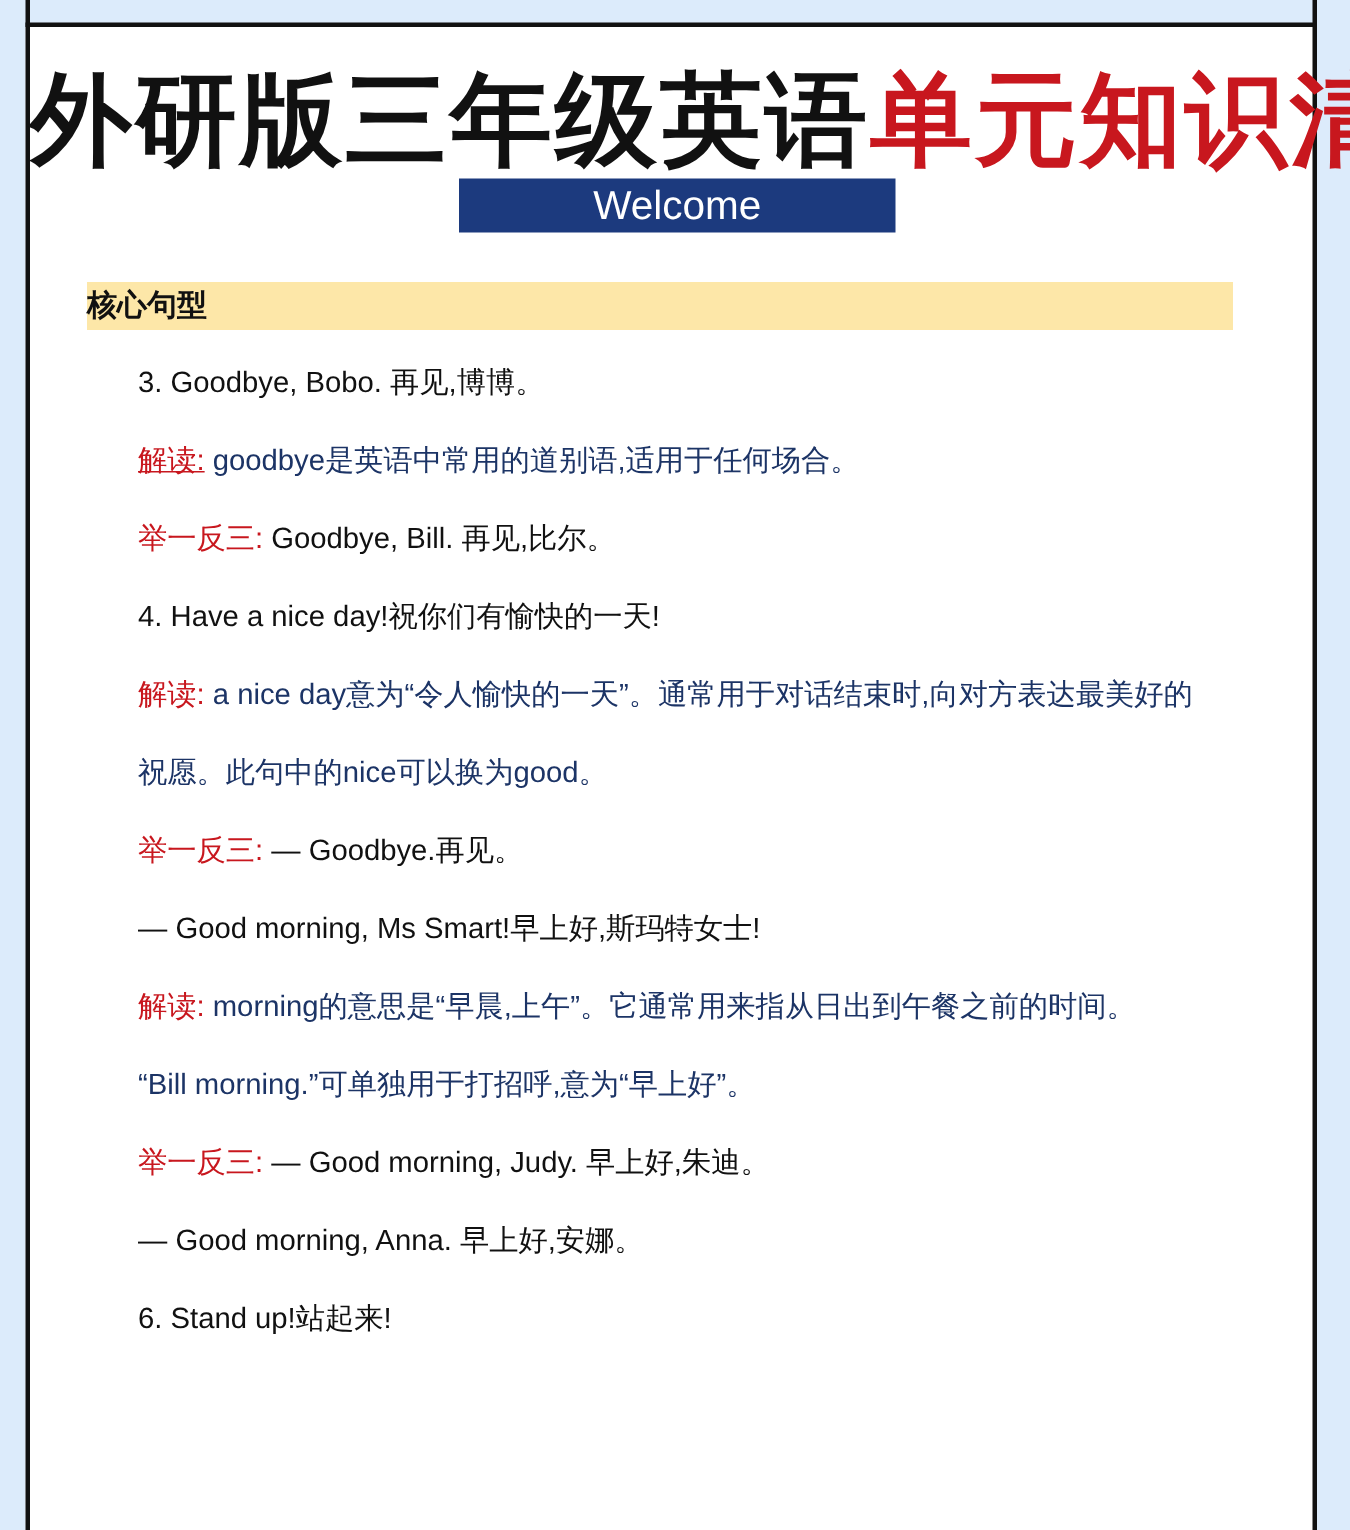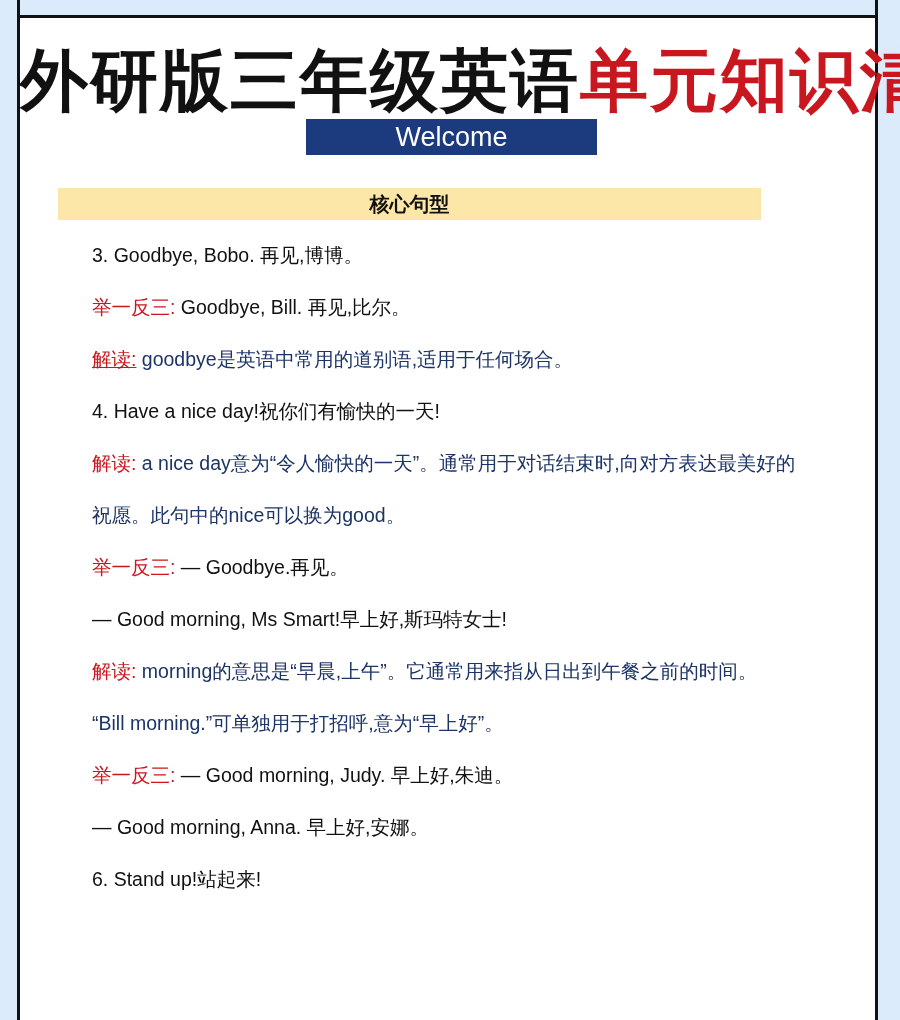--- a/index.html
+++ b/index.html
@@ -60,24 +60,24 @@
       background: #1c3a7e;
       color: #ffffff;
       font-size: 27px;
       line-height: 36px;
       text-align: center;
     }
     .section-bar {
       position: absolute;
       left: 38px;
       top: 170px;
-      width: 703px;
+      width: 764px;
       height: 32px;
       background: #fde7a8;
-      text-align: center;
+      text-align: left;
       font-size: 20px;
       font-weight: bold;
       color: #111;
       line-height: 32px;
     }
     .lines {
       position: absolute;
       left: 36px;
       top: 216px;
       width: 800px;
@@ -114,25 +114,25 @@
   </div>
 
   <div class="welcome">Welcome</div>
 
   <div class="section-bar">核心句型</div>
 
   <div class="lines">
     <div class="line plain">
       <span class="body">3. Goodbye, Bobo. 再见,博博。</span>
     </div>
+    <div class="line note">
+      <span class="label underline">解读:</span><span class="body"> goodbye是英语中常用的道别语,适用于任何场合。</span>
+    </div>
     <div class="line plain">
       <span class="label">举一反三:</span><span class="body"> Goodbye, Bill. 再见,比尔。</span>
-    </div>
-    <div class="line note">
-      <span class="label underline">解读:</span><span class="body"> goodbye是英语中常用的道别语,适用于任何场合。</span>
     </div>
     <div class="line plain">
       <span class="body">4. Have a nice day!祝你们有愉快的一天!</span>
     </div>
     <div class="line note">
       <span class="label">解读:</span><span class="body"> a nice day意为“令人愉快的一天”。通常用于对话结束时,向对方表达最美好的</span>
     </div>
     <div class="line note">
       <span class="body">祝愿。此句中的nice可以换为good。</span>
     </div>

